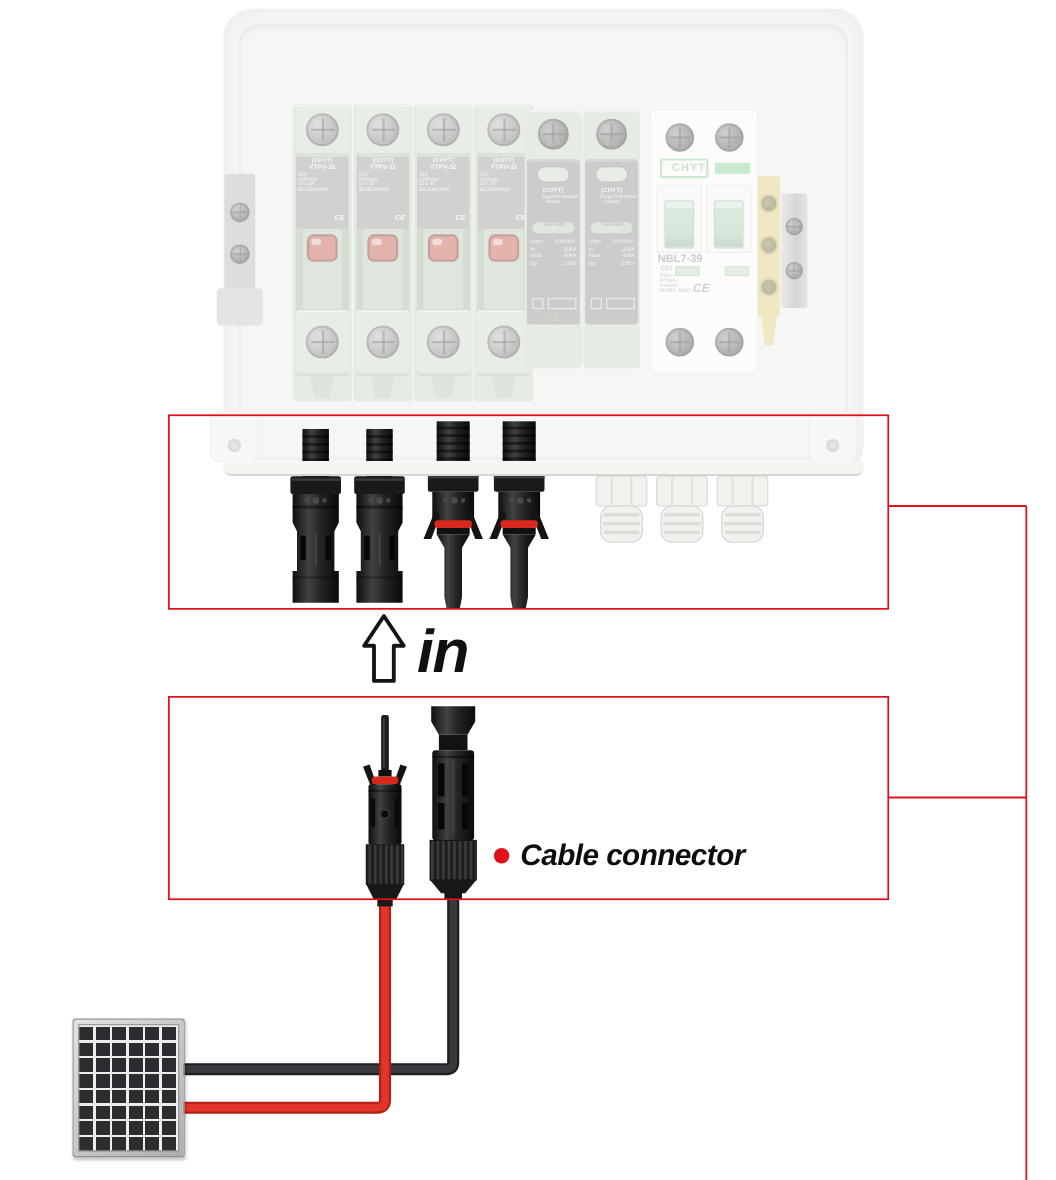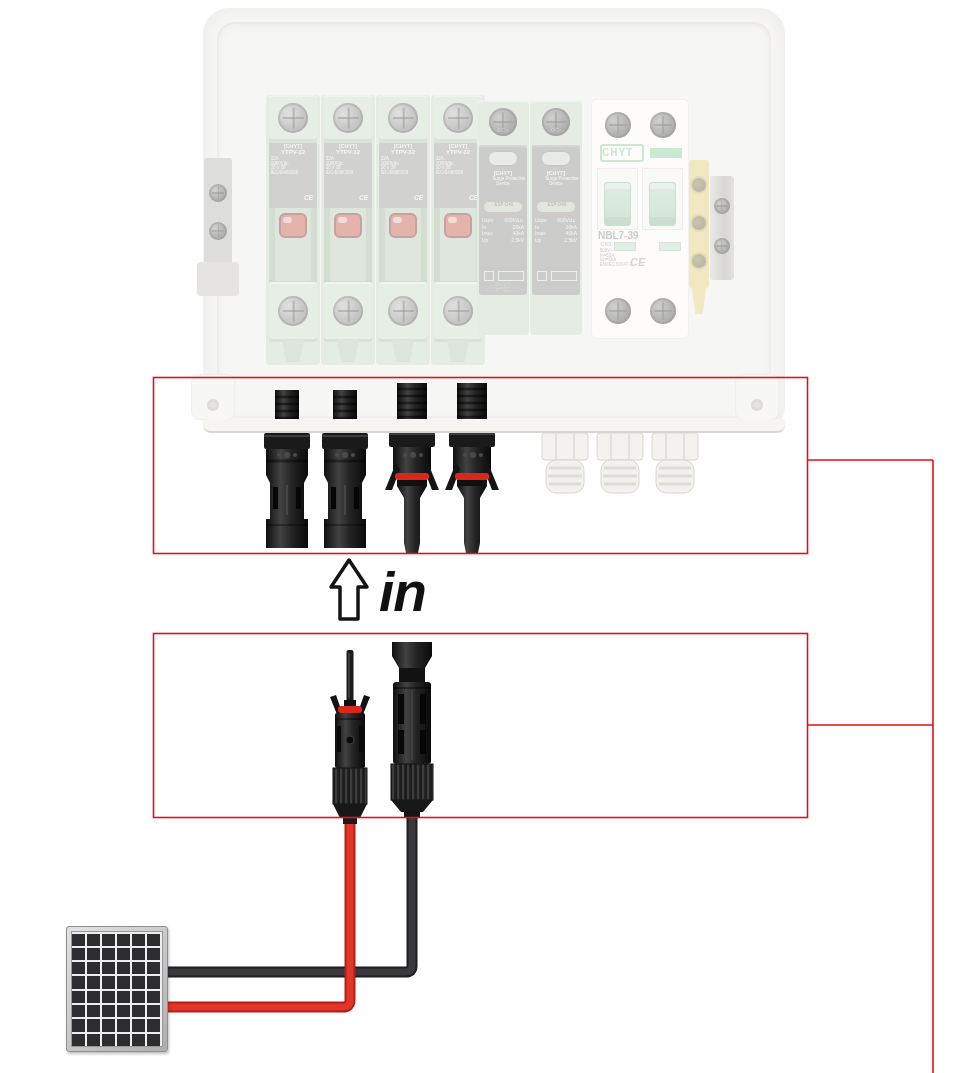--- a/index.html
+++ b/index.html
@@ -53,21 +53,21 @@
   .badge{position:absolute;left:5px;top:57px;width:38px;height:10px;background:#b7c8b4;
     border-radius:5px;overflow:hidden}
   .sicons{position:absolute;left:5px;top:126px;display:flex;gap:4px;align-items:center}
   .sicons .b1{width:8px;height:8px;border:1px solid #d8dcd4}
   .sicons .b2{width:24px;height:8px;border:1px solid #d8dcd4}
 
   .brk{position:absolute;left:592px;top:100px;width:96px;height:238px;background:#fbfaf8;
     border-radius:5px;box-shadow:0 0 0 1px #e3e1dd,inset 0 2px 0 #fff}
   .blogo{position:absolute;left:8px;top:44px;width:44px;height:18px;border:2px solid #8ccf9b;
     border-radius:3px;box-sizing:border-box;color:#84c793;font-weight:bold;font-size:10px;
-    text-align:left;line-height:14px;letter-spacing:1px}
+    text-align:right;line-height:14px;letter-spacing:1px}
   .bstripe{position:absolute;left:58px;top:48px;width:32px;height:10px;background:#8ccf9b}
   .pole{position:absolute;top:68px;width:41px;height:62px;border:1px solid #dddbd7;background:#f3f2ef;box-sizing:border-box}
   .tog{position:absolute;left:6px;top:13px;width:27px;height:44px;border-radius:3px;
     background:linear-gradient(180deg,#b7d5bf,#9cc6a7);border:1px solid #8fb89a;box-sizing:border-box;
     box-shadow:inset 0 6px 0 rgba(255,255,255,.35),inset 0 -8px 0 rgba(60,110,75,.18)}
   .bwin{position:absolute;top:142px;width:22px;height:9px;background:#c0d9c5;border:1px solid #a9c4ae;box-sizing:border-box}
   .btxt{position:absolute;left:6px;top:130px;width:84px;color:#8e8e8a}
   .bce{position:absolute;left:38px;top:156px;font-size:11px;font-weight:bold;color:#a09f9b;font-style:italic}
 
   .peterm{position:absolute;left:689px;top:160px;width:20px;height:128px;background:#ddcd76;border-radius:3px}
@@ -481,20 +481,24 @@
   <svg id="annotsvg" width="960" height="1073">
     <g fill="none" stroke="#e0111a" stroke-width="1.6">
       <rect x="153.5" y="377.5" width="654" height="176"></rect>
       <rect x="153.5" y="633.5" width="654" height="184"></rect>
       <line x1="808" y1="460" x2="933" y2="460"></line>
       <line x1="808" y1="725" x2="933" y2="725"></line>
       <line x1="933" y1="460" x2="933" y2="1073"></line>
     </g>
   </svg>
 
+  <div class="callout" style="left:449px;top:762px">
+    <span class="dot"></span>
+    <span>Cable connector</span>
+  </div>
 
   <svg id="arrow" width="960" height="1073">
     <polygon points="349,560 331,587 340,587 340,619 358,619 358,587 367,587" fill="#ffffff" stroke="#141414" stroke-width="3.5" stroke-linejoin="round"></polygon>
   </svg>
   <div id="inlabel">in</div>
 
   <div class="panel">
     <div class="cells"></div>
   </div>
 

